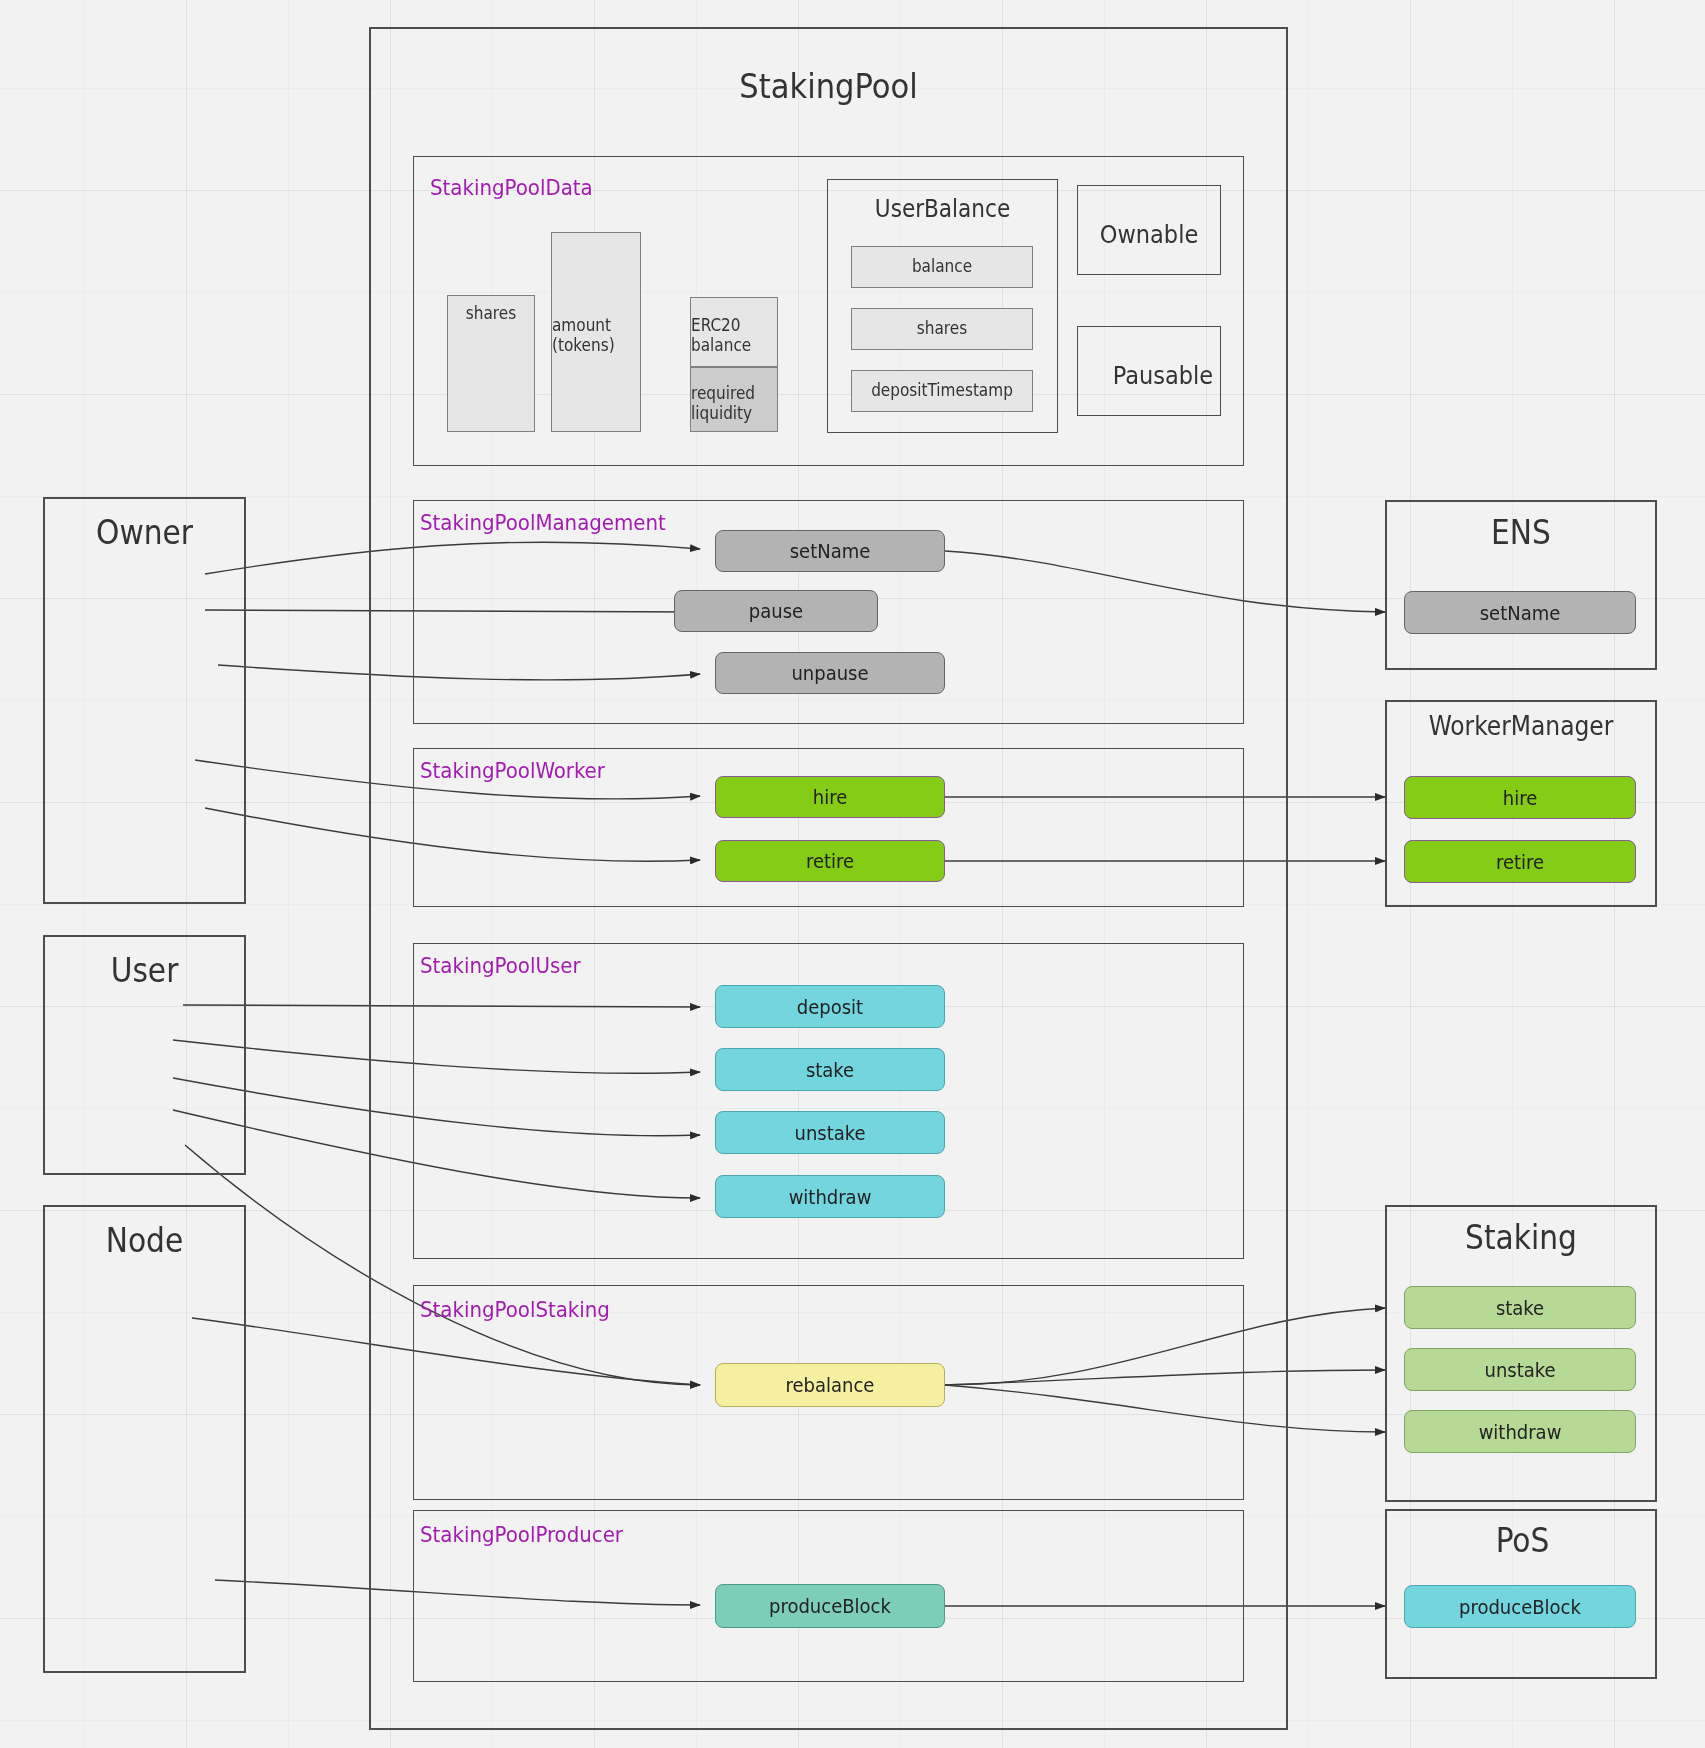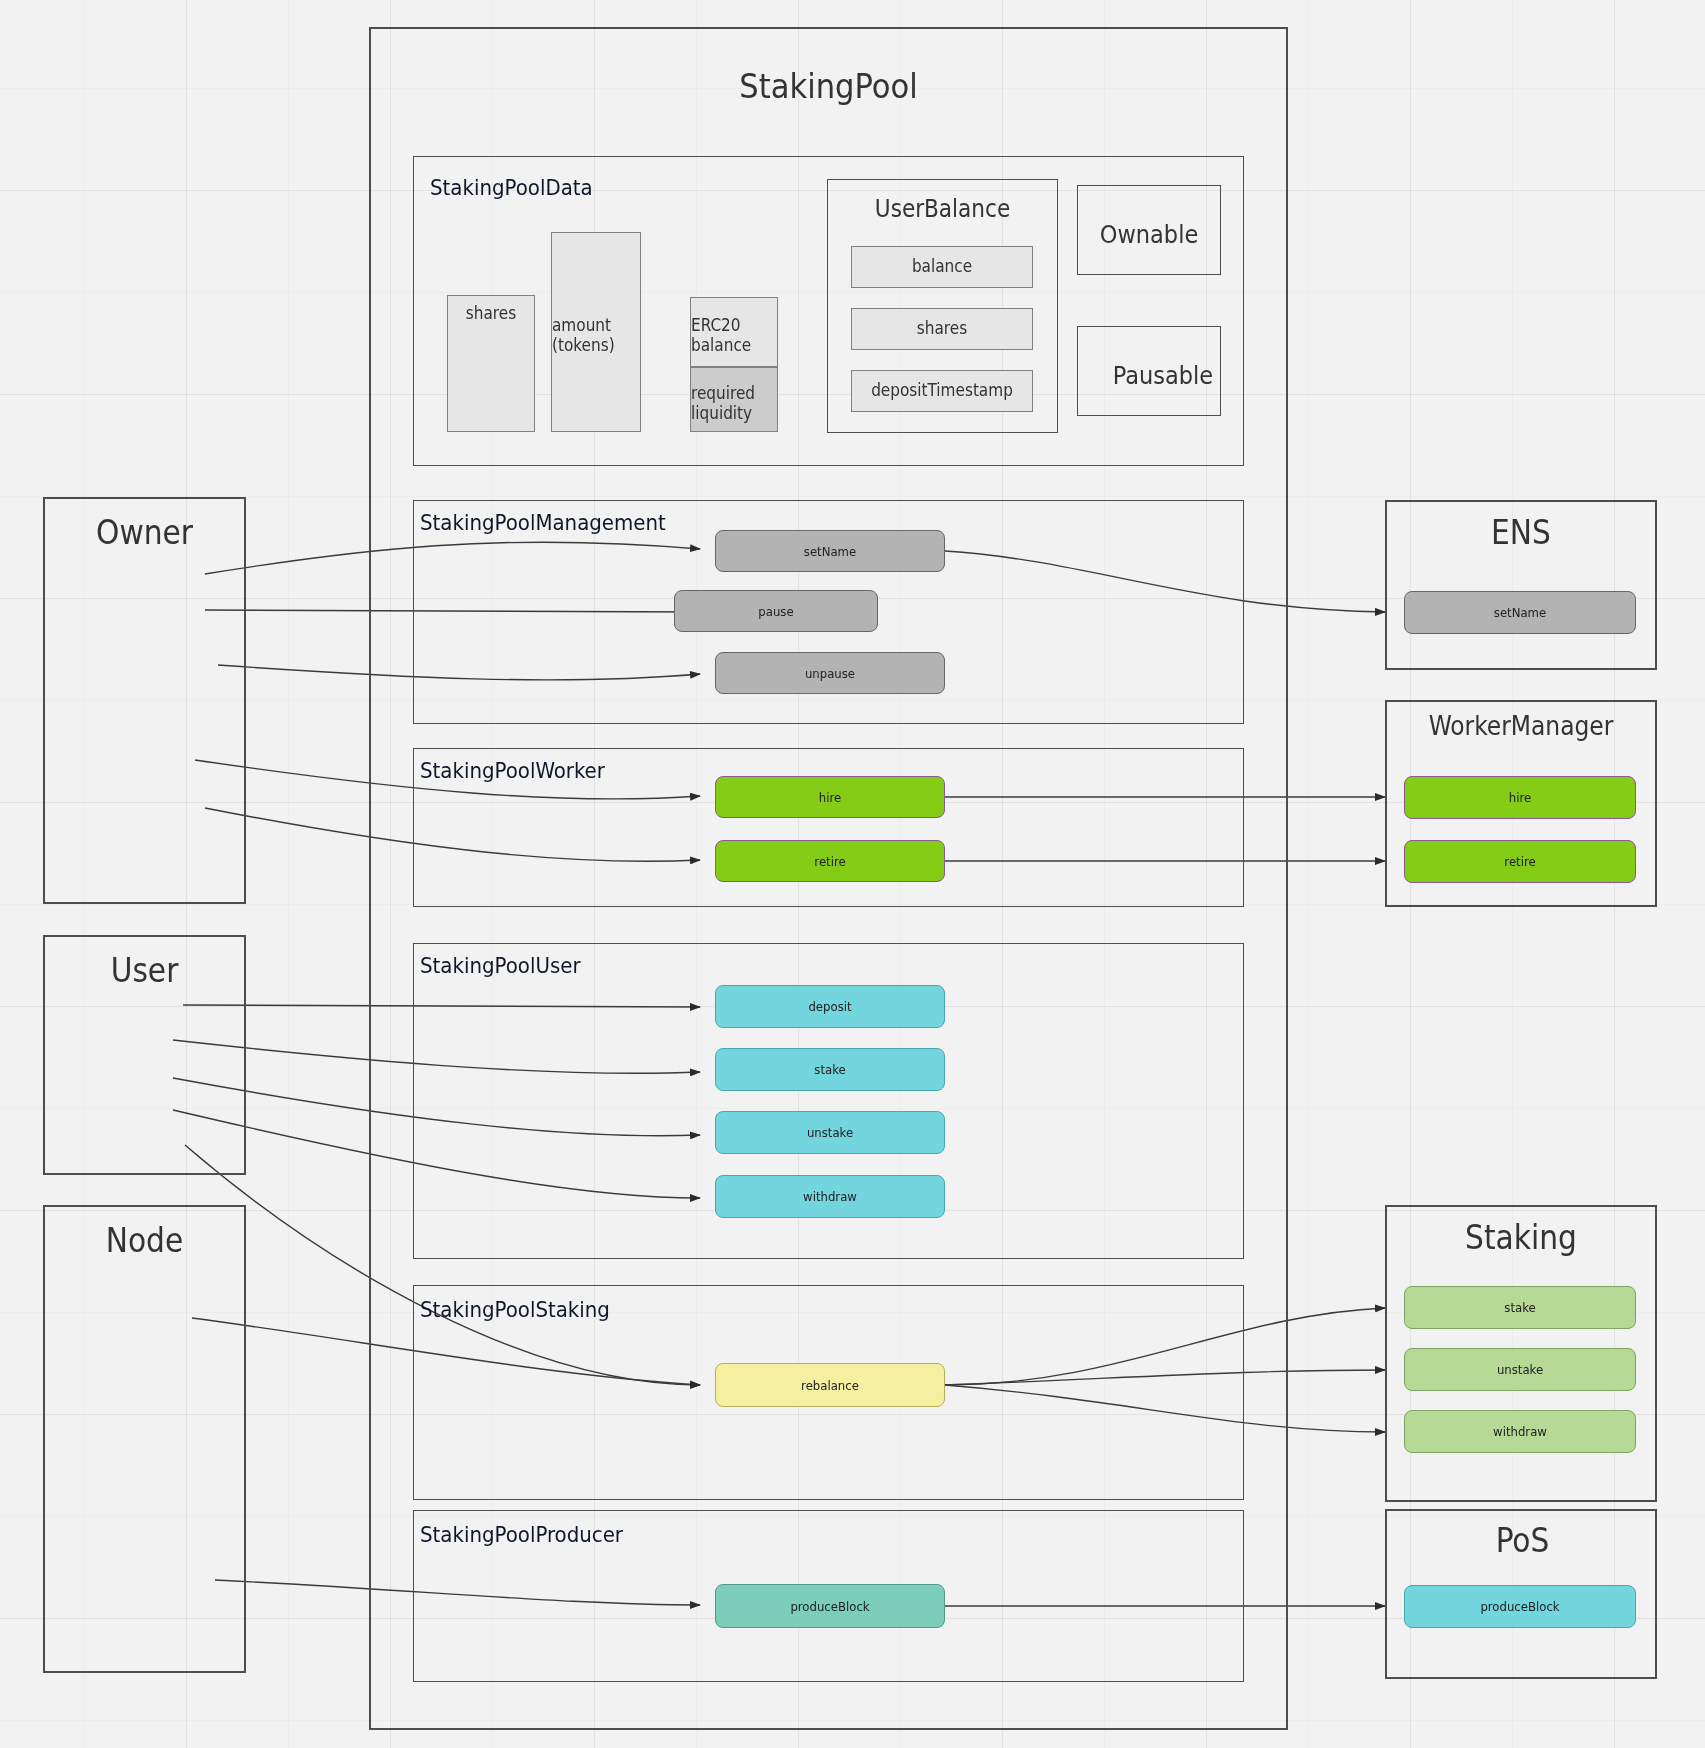--- a/index.html
+++ b/index.html
@@ -24,30 +24,30 @@
   #edges{position:absolute;left:0;top:0;width:1705px;height:1748px;pointer-events:none;}
 
   .box{position:absolute;box-sizing:border-box;border:2px solid #4d4d4d;background:transparent;}
 
   .title-center{
     position:absolute;left:0;right:0;text-align:center;
     color:#333;font-weight:400;
     font-family:"DejaVu Sans Condensed","DejaVu Sans","Liberation Sans",sans-serif;
   }
   .title-left{
-    position:absolute;color:#0f172a;
+    position:absolute;color:#a21caf;
     font-family:"DejaVu Sans Condensed","DejaVu Sans","Liberation Sans",sans-serif;
   }
 
   
   .node{
     position:absolute;box-sizing:border-box;
     border:1px solid #666;border-radius:8px;
     display:flex;align-items:center;justify-content:center;
-    font-size:13px;color:#222;
+    font-size:20px;color:#222;
     font-family:"DejaVu Sans Condensed","DejaVu Sans","Liberation Sans",sans-serif;
   }
   .n-grey  {background:#b3b3b3;border-color:#666;}
   .n-purple{background:#84cc16;border-color:#8a5a90;}
   .n-cyan  {background:#73d5dd;border-color:#4aa7af;}
   .n-yellow{background:#f5f0a0;border-color:#b5ae5c;}
   .n-green {background:#b6d996;border-color:#82a366;}
   .n-teal  {background:#7ccdb9;border-color:#53998a;}
 
   

